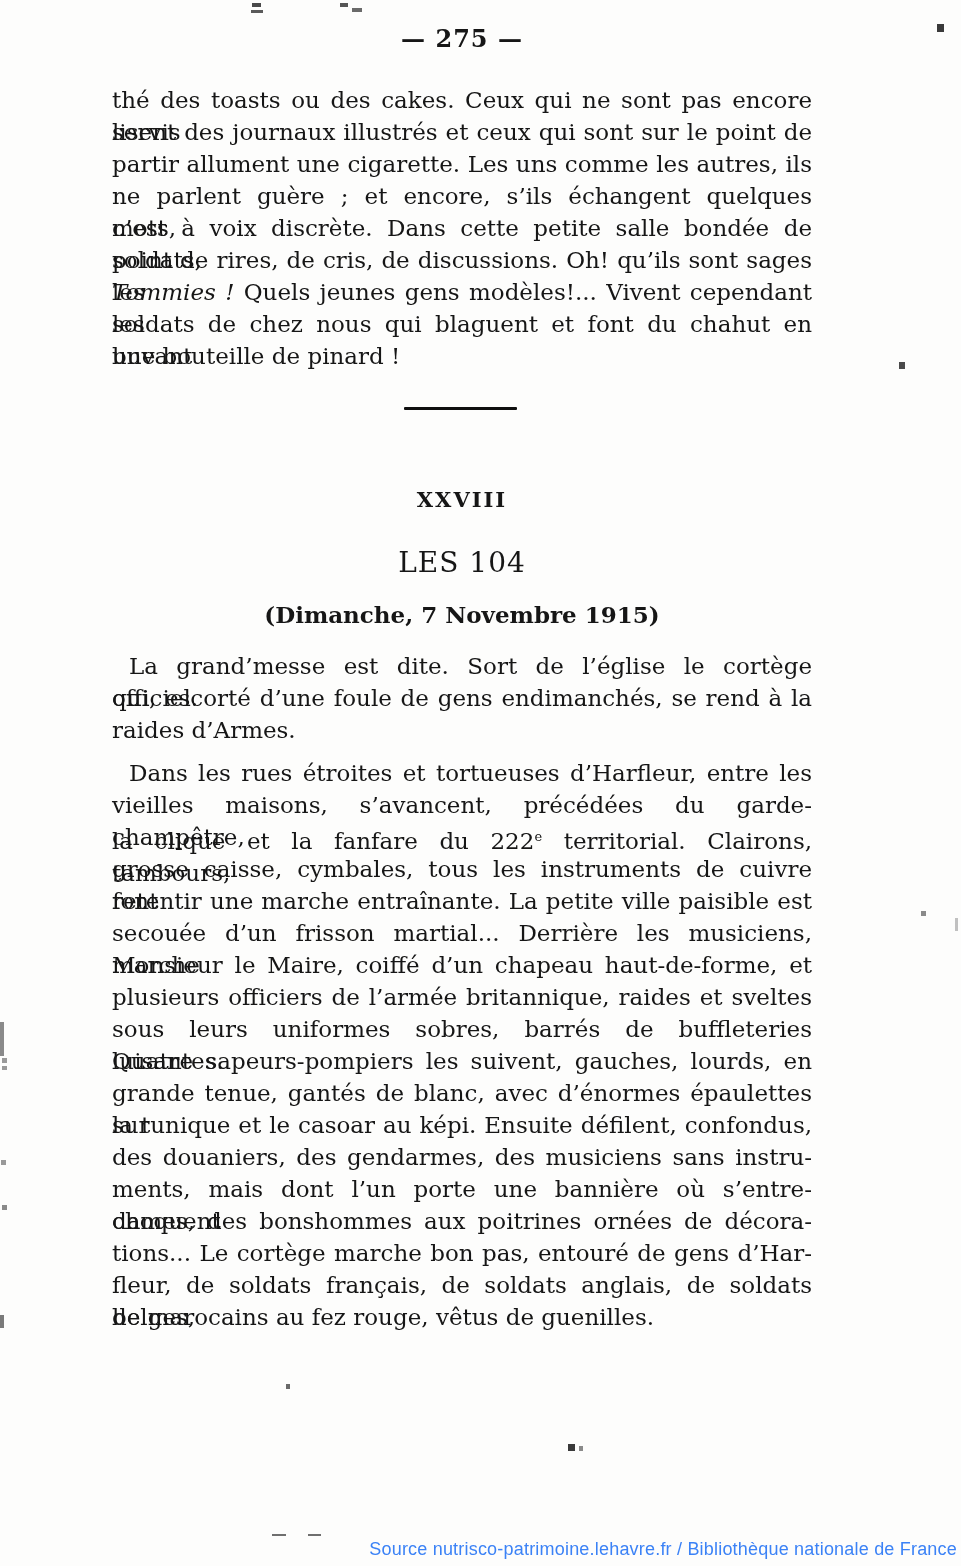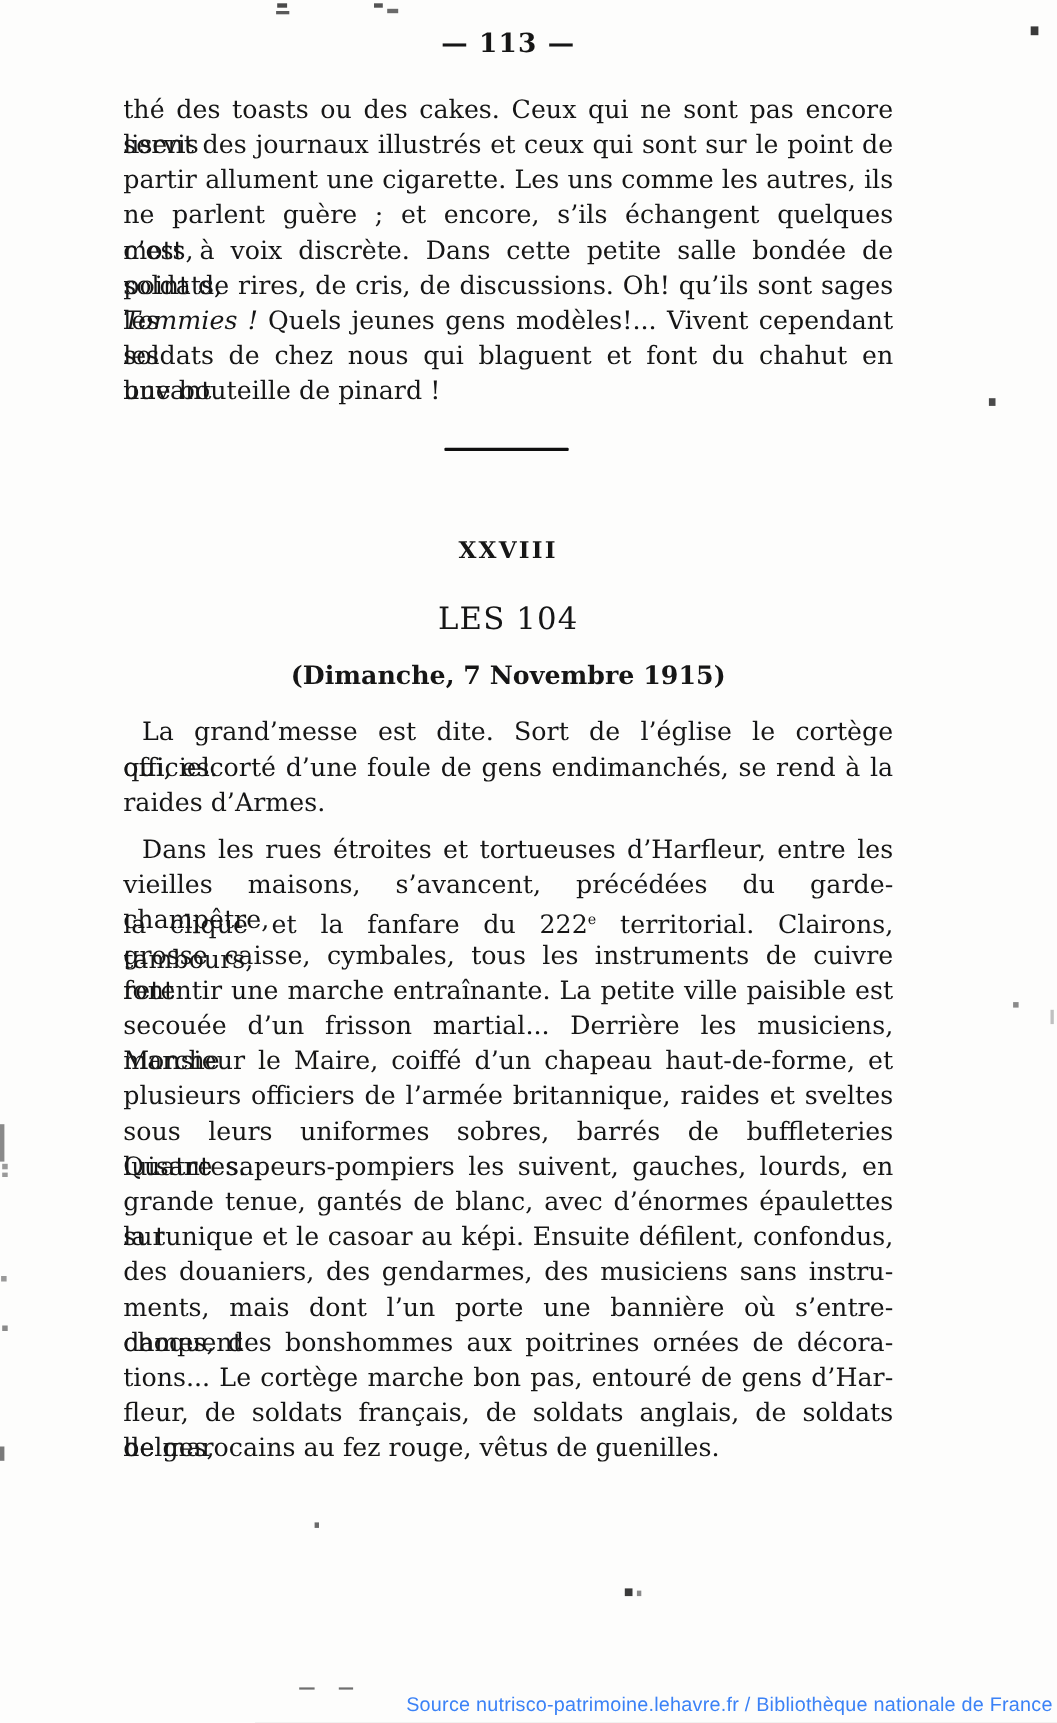--- a/index.html
+++ b/index.html
@@ -60,21 +60,21 @@
   <div class="speck" style="left:0;top:1022px;width:4px;height:34px;background:#8a8a8a;"></div>
   <div class="speck" style="left:2px;top:1058px;width:5px;height:5px;background:#9a9a9a;"></div>
   <div class="speck" style="left:2px;top:1066px;width:5px;height:4px;background:#9a9a9a;"></div>
   <div class="speck" style="left:1px;top:1160px;width:5px;height:5px;background:#999;"></div>
   <div class="speck" style="left:2px;top:1205px;width:5px;height:5px;background:#8a8a8a;"></div>
   <div class="speck" style="left:0;top:1315px;width:4px;height:13px;background:#7a7a7a;"></div>
   <div class="speck" style="left:286px;top:1384px;width:4px;height:5px;background:#6a6a6a;"></div>
   <div class="speck" style="left:568px;top:1444px;width:7px;height:7px;background:#3a3a3a;"></div>
   <div class="speck" style="left:579px;top:1446px;width:4px;height:5px;background:#8a8a8a;"></div>
 
-  <div class="centered-block page-number">— 113 —</div>
+  <div class="centered-block page-number">— 275 —</div>
 
   <div class="text-col intro-para">
     <div class="line j">thé des toasts ou des cakes. Ceux qui ne sont pas encore servis</div>
     <div class="line j">lisent des journaux illustrés et ceux qui sont sur le point de</div>
     <div class="line j">partir allument une cigarette. Les uns comme les autres, ils</div>
     <div class="line j">ne parlent guère ; et encore, s’ils échangent quelques mots,</div>
     <div class="line j">c’est à voix discrète. Dans cette petite salle bondée de soldats,</div>
     <div class="line j">point de rires, de cris, de discussions. Oh! qu’ils sont sages les</div>
     <div class="line j"><span class="it">Tommies !</span><span> Quels jeunes gens modèles!... Vivent cependant les</span></div>
     <div class="line j">soldats de chez nous qui blaguent et font du chahut en buvant</div>

